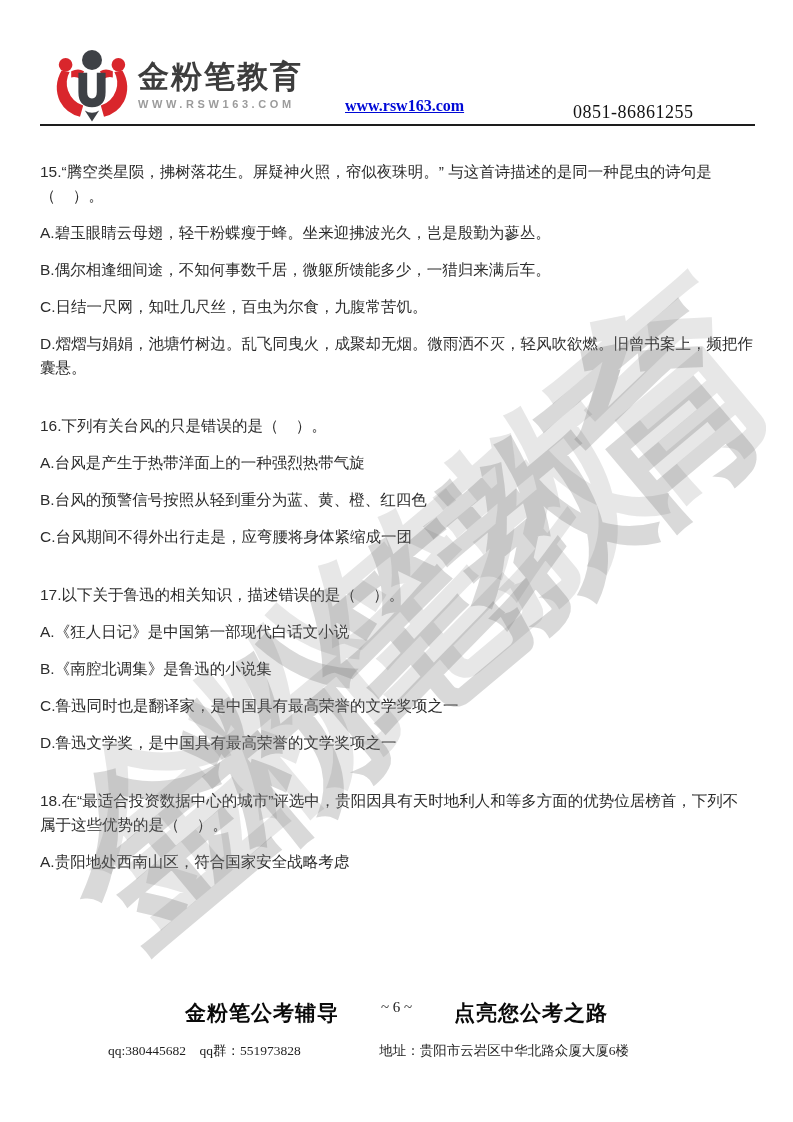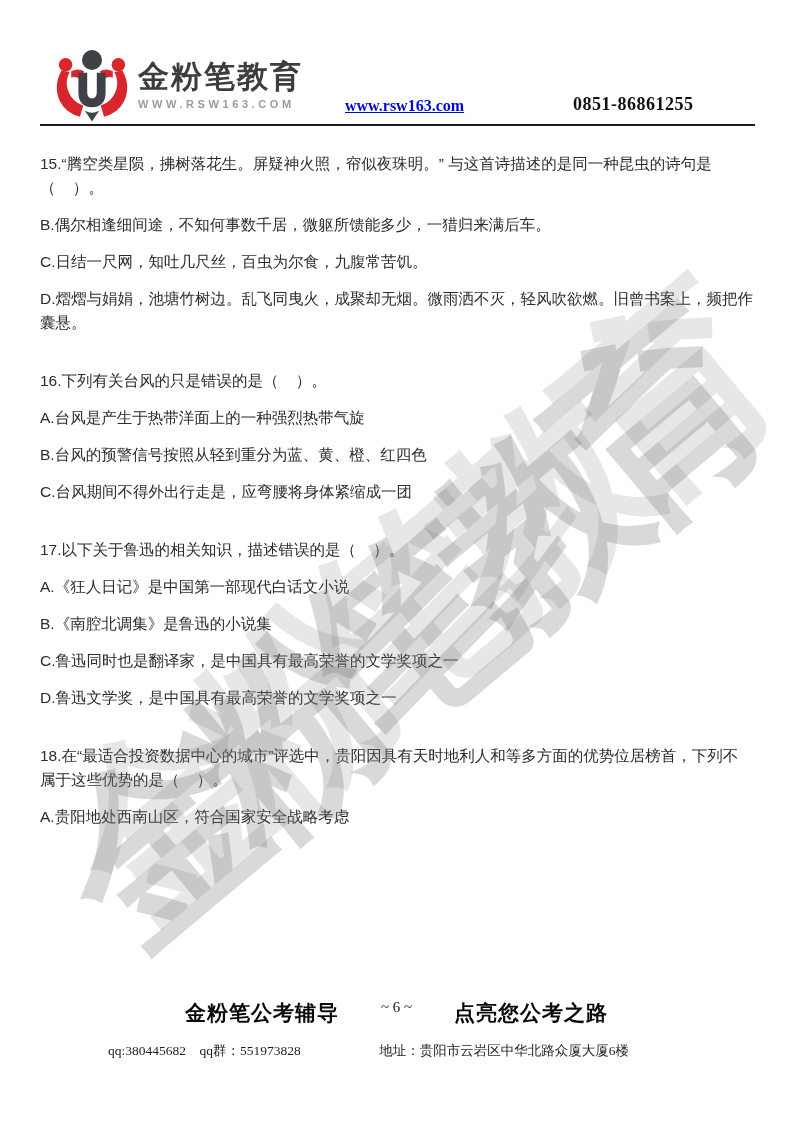--- a/index.html
+++ b/index.html
@@ -13,33 +13,33 @@
   .logo-icon{width:80px;height:80px;flex:0 0 auto;}
   .logo-text{margin-left:6px;display:flex;flex-direction:column;justify-content:center;}
   .logo-title{font-size:31px;font-weight:bold;color:#3d3d3d;letter-spacing:2px;line-height:36px;}
   .logo-sub{font-size:11px;color:#9b9b9b;letter-spacing:3.6px;margin-top:3px;font-weight:bold;}
   .header-link{
     position:absolute;left:345px;top:97px;
     font-family:"Liberation Serif","DejaVu Serif",serif;
     font-size:16px;font-weight:bold;color:#0009d6;text-decoration:underline;
   }
   .header-phone{
-    position:absolute;left:573px;top:94px;
+    position:absolute;left:573px;top:102px;
     font-family:"Liberation Serif","DejaVu Serif",serif;
-    font-size:18px;font-weight:bold;color:#111;letter-spacing:0.5px;
+    font-size:18px;font-weight:normal;color:#111;letter-spacing:0.5px;
   }
   .header-rule{position:absolute;left:40px;top:124px;width:715px;border-top:2px solid #1d1d1d;}
   
   .content{position:absolute;left:40px;top:152px;width:713px;z-index:1;}
   .content p{
     margin:0 0 13px 0;font-size:15.5px;line-height:24px;color:#2c2c2c;
     word-break:break-all;
   }
   .q + .q{margin-top:34px;}
-  .q{margin-bottom:0;}
+  .q{margin-bottom:0;margin-top:8px;}
   
   .watermark{
     position:absolute;left:60px;top:545px;width:680px;height:195px;z-index:2;
     display:flex;align-items:center;justify-content:center;
     transform:rotate(-40deg);transform-origin:center center;
     pointer-events:none;
   }
   .watermark span{
     font-size:195px;font-weight:bold;white-space:nowrap;letter-spacing:-32px;
     color:rgba(120,120,120,0.28);
@@ -97,20 +97,21 @@
   </div>
 
   <a class="header-link" href="#">www.rsw163.com</a>
   <div class="header-phone">0851-86861255</div>
   <div class="header-rule"></div>
 
   <div class="content">
 
     <div class="q">
       <p>15.“腾空类星陨，拂树落花生。屏疑神火照，帘似夜珠明。” 与这首诗描述的是同一种昆虫的诗句是（&nbsp;&nbsp;&nbsp;&nbsp;）。</p>
+      <p>A.碧玉眼睛云母翅，轻干粉蝶瘦于蜂。坐来迎拂波光久，岂是殷勤为蓼丛。</p>
       <p>B.偶尔相逢细间途，不知何事数千居，微躯所馈能多少，一猎归来满后车。</p>
       <p>C.日结一尺网，知吐几尺丝，百虫为尔食，九腹常苦饥。</p>
       <p>D.熠熠与娟娟，池塘竹树边。乱飞同曳火，成聚却无烟。微雨洒不灭，轻风吹欲燃。旧曾书案上，频把作囊悬。</p>
     </div>
 
     <div class="q">
       <p>16.下列有关台风的只是错误的是（&nbsp;&nbsp;&nbsp;&nbsp;）。</p>
       <p>A.台风是产生于热带洋面上的一种强烈热带气旋</p>
       <p>B.台风的预警信号按照从轻到重分为蓝、黄、橙、红四色</p>
       <p>C.台风期间不得外出行走是，应弯腰将身体紧缩成一团</p>

